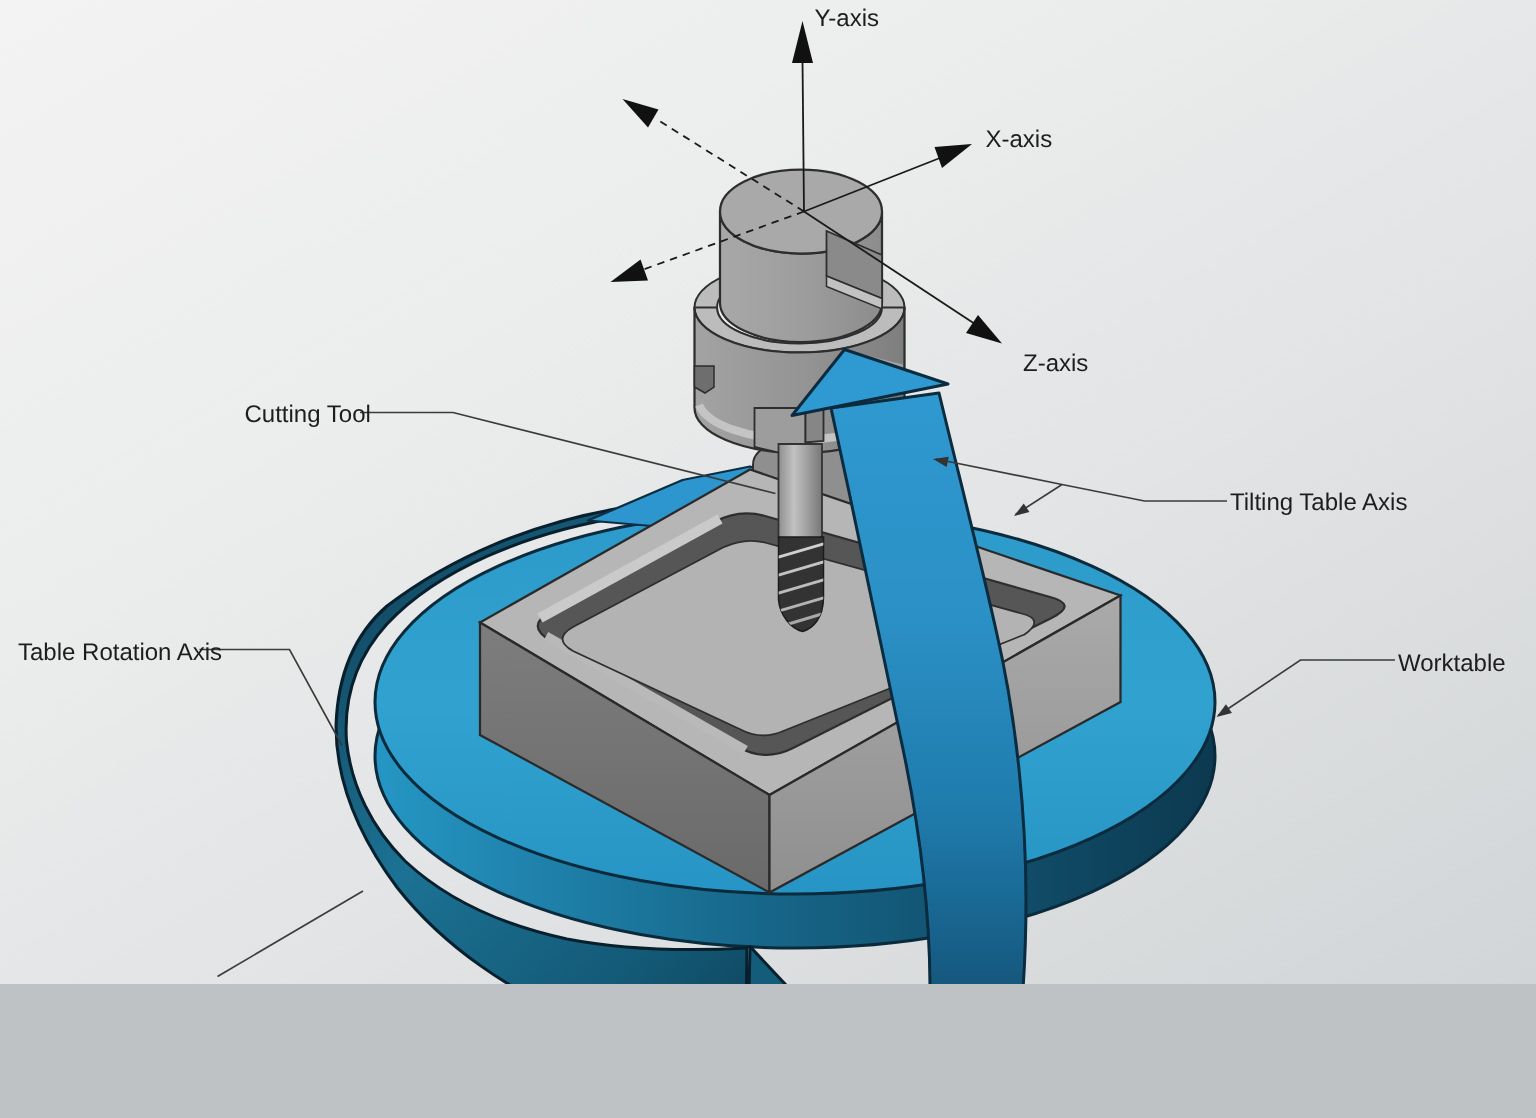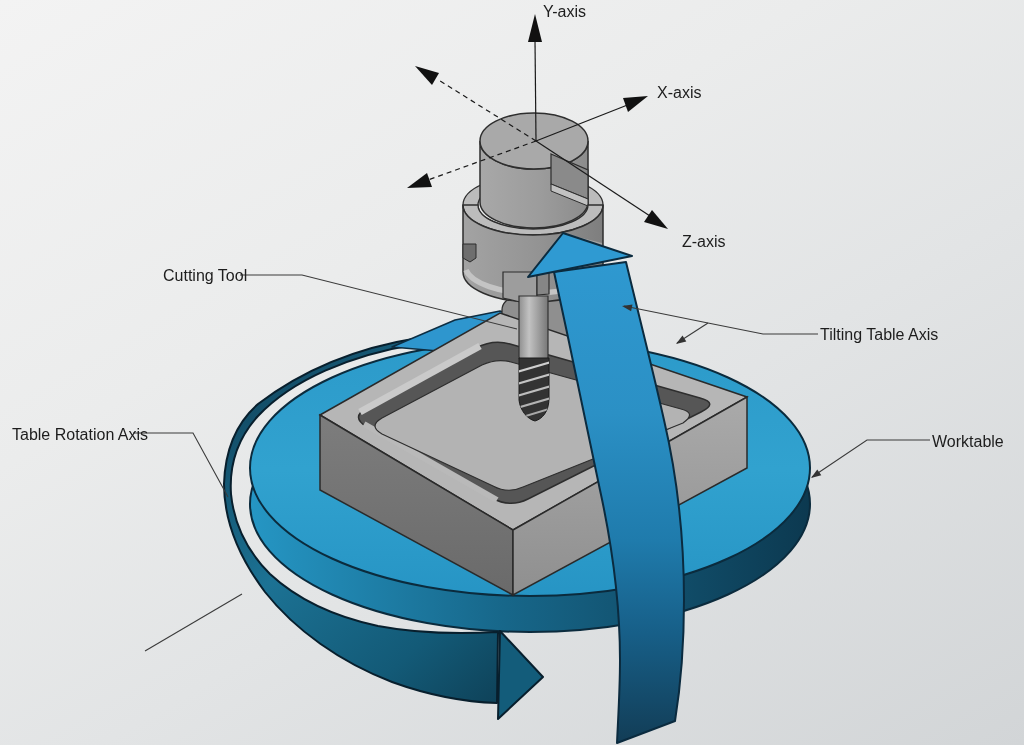--- a/index.html
+++ b/index.html
@@ -1,17 +1,17 @@
 <!DOCTYPE html>
 <html><head>
 <meta charset="utf-8">
 <style>
   html,body{margin:0;padding:0;background:#bfc2c4;}
   .stage{
-    position:relative;width:1024px;height:745px;overflow:hidden;
+    position:relative;width:1024px;height:656px;overflow:hidden;
     background:linear-gradient(150deg,#f3f3f3 0%,#ebecec 35%,#e2e4e5 60%,#d2d5d7 100%);
     font-family:"Liberation Sans",sans-serif;
   }
   .stage svg{position:absolute;left:0;top:0;}
   text{fill:#1d1d1d;font-size:16px;font-family:"Liberation Sans",sans-serif;}
 </style>
 </head>
 <body>
 
 <div class="stage">

